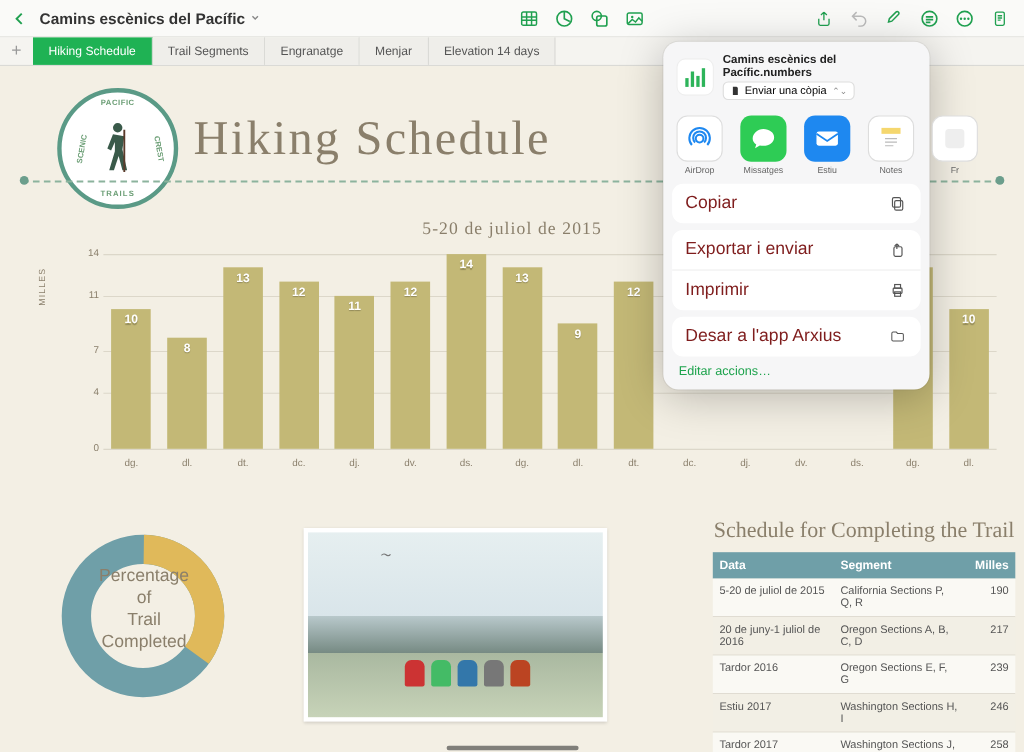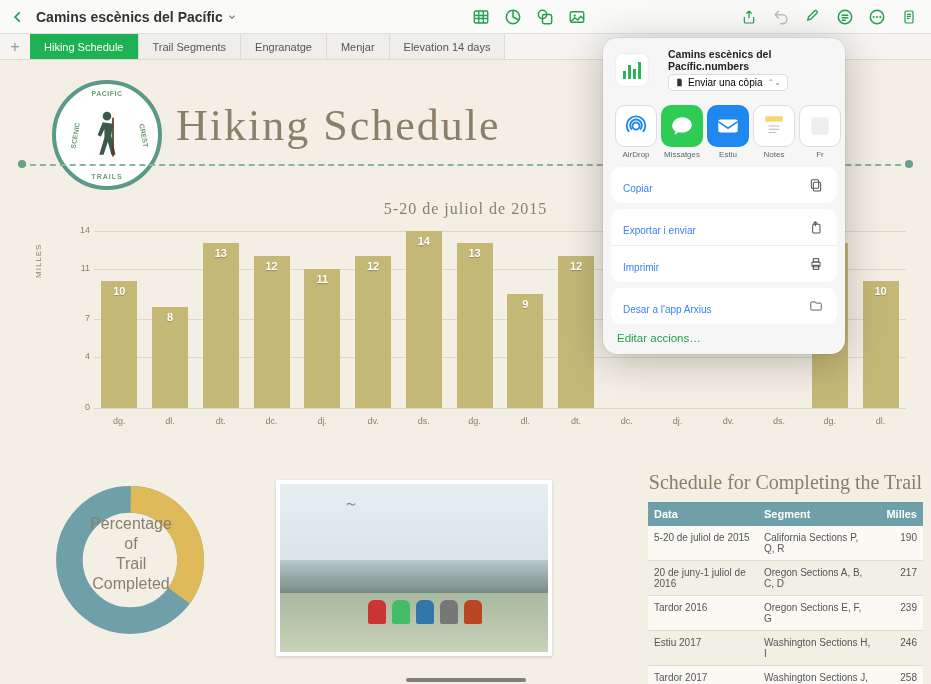--- a/index.html
+++ b/index.html
@@ -58,35 +58,35 @@
 .thead { display:flex; background:#6f9fa8; color:#fff; font-size:11px; font-weight:600;}
 .th, .td { padding:6px 6px; }
 .col1 { width:110px;}
 .col2 { flex:1;}
 .col3 { width:46px; text-align:right;}
 .trow { display:flex; font-size:10px; color:#555; border-bottom:1px solid #e0dcd2; background:#faf9f4;}
 .trow:nth-child(even){ background:#f2efe5;}
 .th.col3 { text-align:right;}
 
 .sheet { position:absolute; right:86px; top:38px; width:242px; background:#f6f6f7; border-radius:14px; box-shadow:0 6px 40px rgba(0,0,0,0.25), 0 0 0 1px rgba(0,0,0,0.05); padding:10px 0 8px; z-index:50;}
-.sheet-head { display:flex; align-items:center; padding:0 12px 8px; gap:19px;}
+.sheet-head { display:flex; align-items:center; padding:0 12px 8px; gap:8px;}
 .app-icon { width:34px; height:34px; border-radius:8px; background:#fff; border:1px solid #eee; display:flex; align-items:center; justify-content:center;}
 .app-bars { display:flex; align-items:flex-end; gap:2px; height:18px;}
 .app-bars span { width:3px; background:#2db45a; display:block;}
 .sheet-file { font-size:10.5px; font-weight:600; color:#222;}
 .share-select { margin-top:2px; background:#fff; border:1px solid #ddd; border-radius:5px; padding:2px 6px; font-size:10px; display:flex; align-items:center; gap:4px; width:120px; justify-content:space-between;}
 .share-select .chev { color:#888; font-size:8px;}
 
-.app-row { display:flex; gap:4px; padding:6px 12px 2px; }
+.app-row { display:flex; gap:16px; padding:6px 12px 2px; }
 .app { display:flex; flex-direction:column; align-items:center; gap:3px; width:44px;}
 .app-ic { width:42px; height:42px; border-radius:10px; display:flex; align-items:center; justify-content:center;}
 .app-lbl { font-size:8px; color:#666;}
 
 .action-group { margin:6px 8px 0; background:#fff; border-radius:10px; overflow:hidden;}
-.action { display:flex; align-items:flex-end; justify-content:space-between; padding:9px 12px; font-size:10px; color:#3b82f6; border-top:1px solid #eee; cursor:pointer;}
+.action { display:flex; align-items:flex-end; justify-content:space-between; padding:9px 12px; font-size:16px; color:#7f1d1d; border-top:1px solid #eee; cursor:pointer;}
 .action:first-child { border-top:none;}
 .action-ic { width:18px; height:18px; color:#555; display:flex; align-items:center; justify-content:center;}
 .edit-link { padding:8px 14px 2px; font-size:11.5px; color:#1ea34d; cursor:pointer;}
 
 .page-indicator { position:absolute; left:50%; bottom:2px; transform:translateX(-50%); width:120px; height:4px; background:#333; border-radius:2px; opacity:0.6;}
 </style>
 </head>
 <body>
 
 <div class="topbar">

